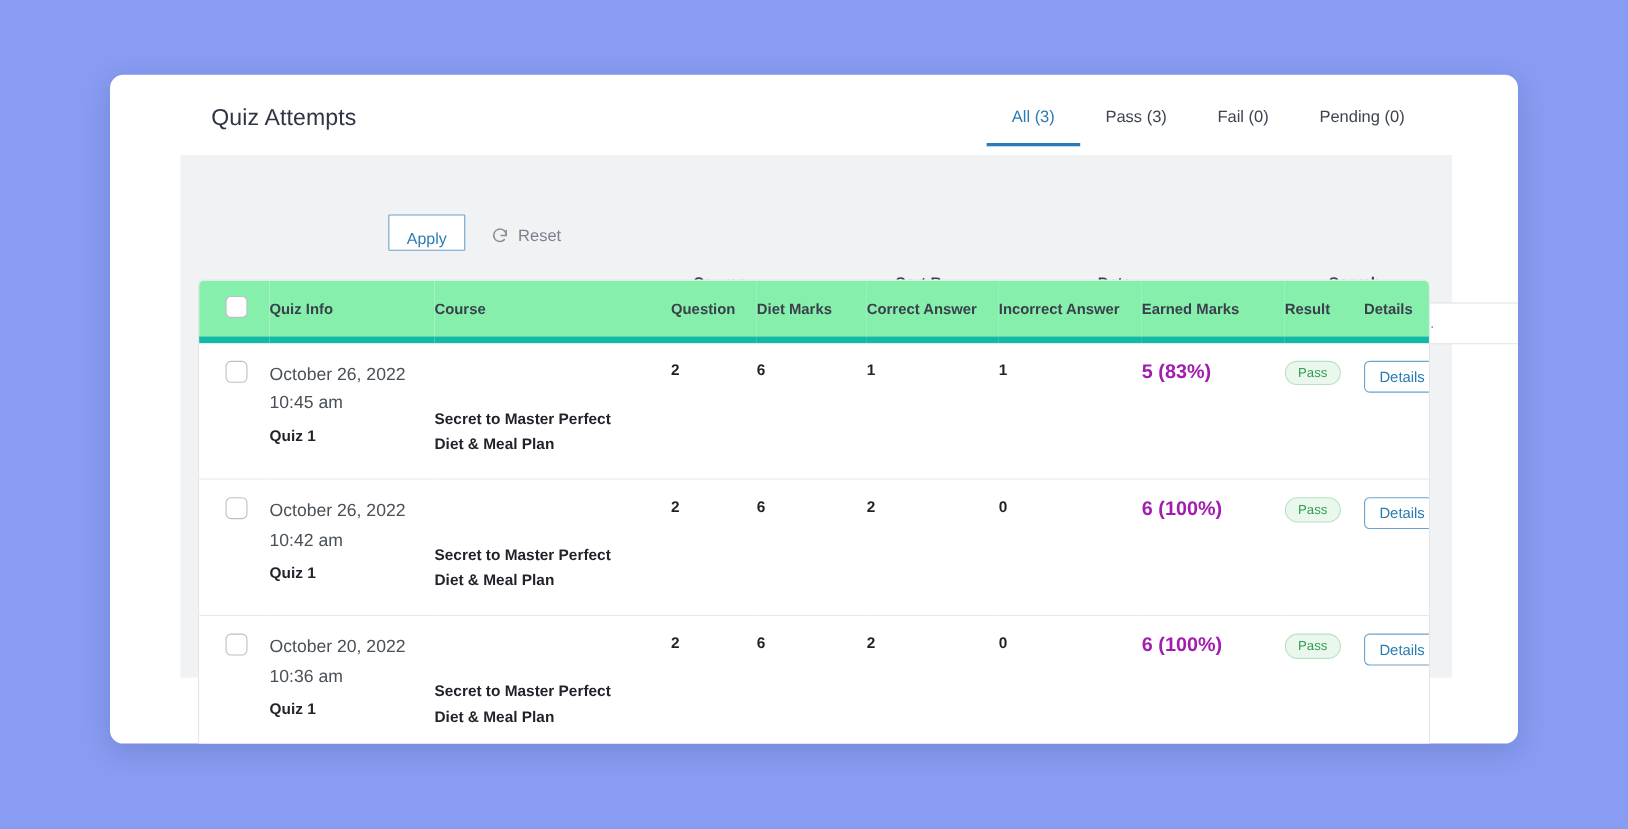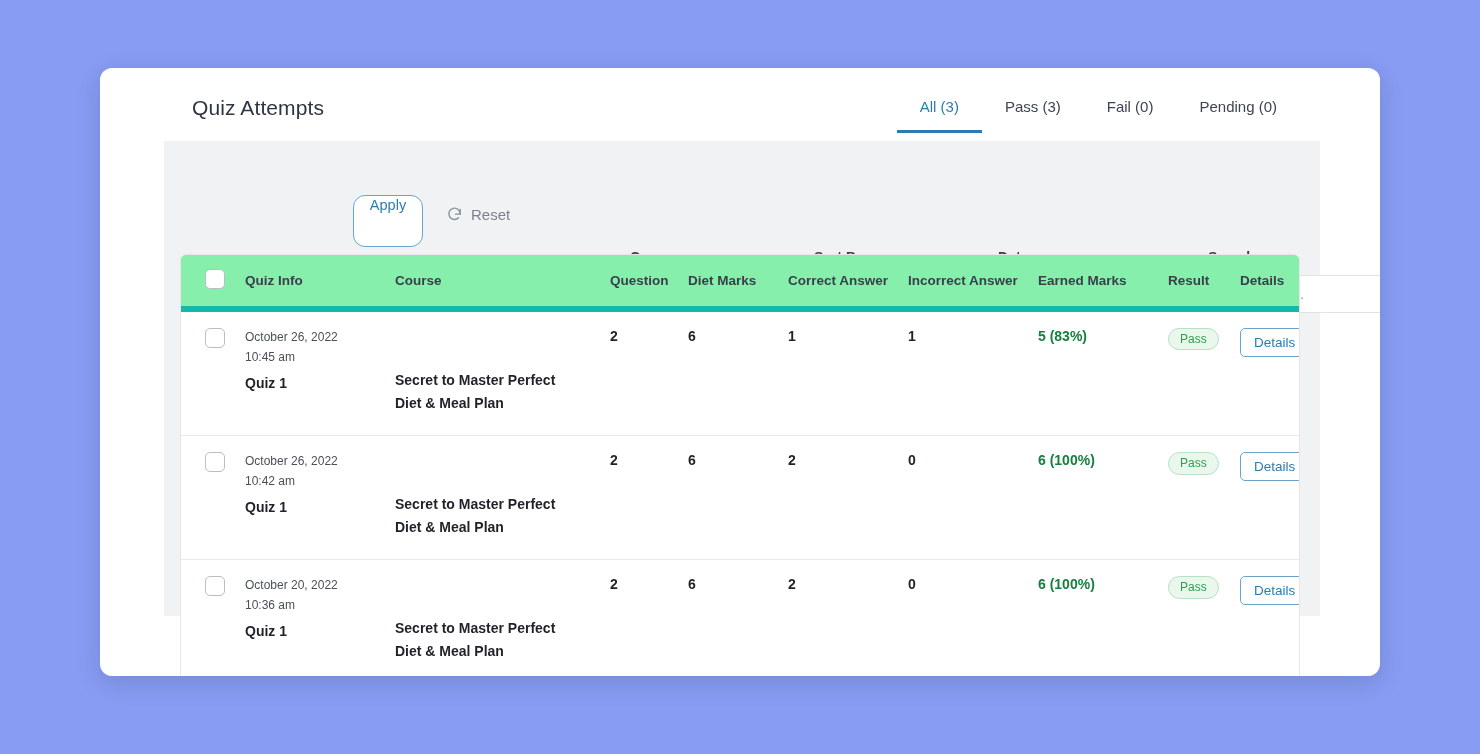--- a/index.html
+++ b/index.html
@@ -105,27 +105,27 @@
     color: #5a6270;
     display: flex;
     align-items: center;
   }
   .ctrl .placeholder { color: #9198a3; }
 
   .bulk-select { left: 17px; top: 54px; width: 162px; }
   .apply-btn {
     position: absolute;
     left: 189px; top: 54px;
-    width: 70px; height: 52px;
+    width: 70px; height: 33px;
     background: #ffffff;
     border: 1px solid #6ba3c9;
-    border-radius: 12px;
+    border-radius: 1px;
     color: #2b7cb3;
     font-size: 14.5px;
-    display: flex; align-items: flex-start; justify-content: center;
+    display: flex; align-items: flex-end; justify-content: center;
     cursor: pointer;
     font-family: inherit;
   }
   .reset-btn {
     position: absolute;
     left: 282px; top: 54px;
     height: 38px;
     display: flex; align-items: center; gap: 8px;
     color: #7b828e; font-size: 15px;
     cursor: pointer;
@@ -190,25 +190,25 @@
 
   .cbox {
     width: 20px; height: 20px;
     border: 1px solid #b9bec7;
     border-radius: 5px;
     background: #ffffff;
     display: inline-block;
     cursor: pointer;
   }
 
-  .qi-date { font-size: 12px; color: #4a5058; line-height: 1.65; }
+  .qi-date { font-size: 16px; color: #4a5058; line-height: 1.65; }
   .qi-name { font-size: 14px; color: #1f2228; font-weight: bold; margin-top: 7px; }
   .course-name { font-size: 14px; color: #1f2228; font-weight: bold; line-height: 1.65; max-width: 175px; margin-top: 41px; }
   .num { font-size: 14px; color: #1f2228; font-weight: bold; }
-  .earned { font-size: 14px; color: #15803d; font-weight: bold; }
+  .earned { font-size: 18px; color: #a21caf; font-weight: bold; }
 
   .badge {
     display: inline-block;
     background: #e9f7ec;
     border: 1px solid #b7e2c1;
     color: #2f9e4f;
     font-size: 12px;
     border-radius: 999px;
     padding: 3px 11px;
     line-height: 1.2;

